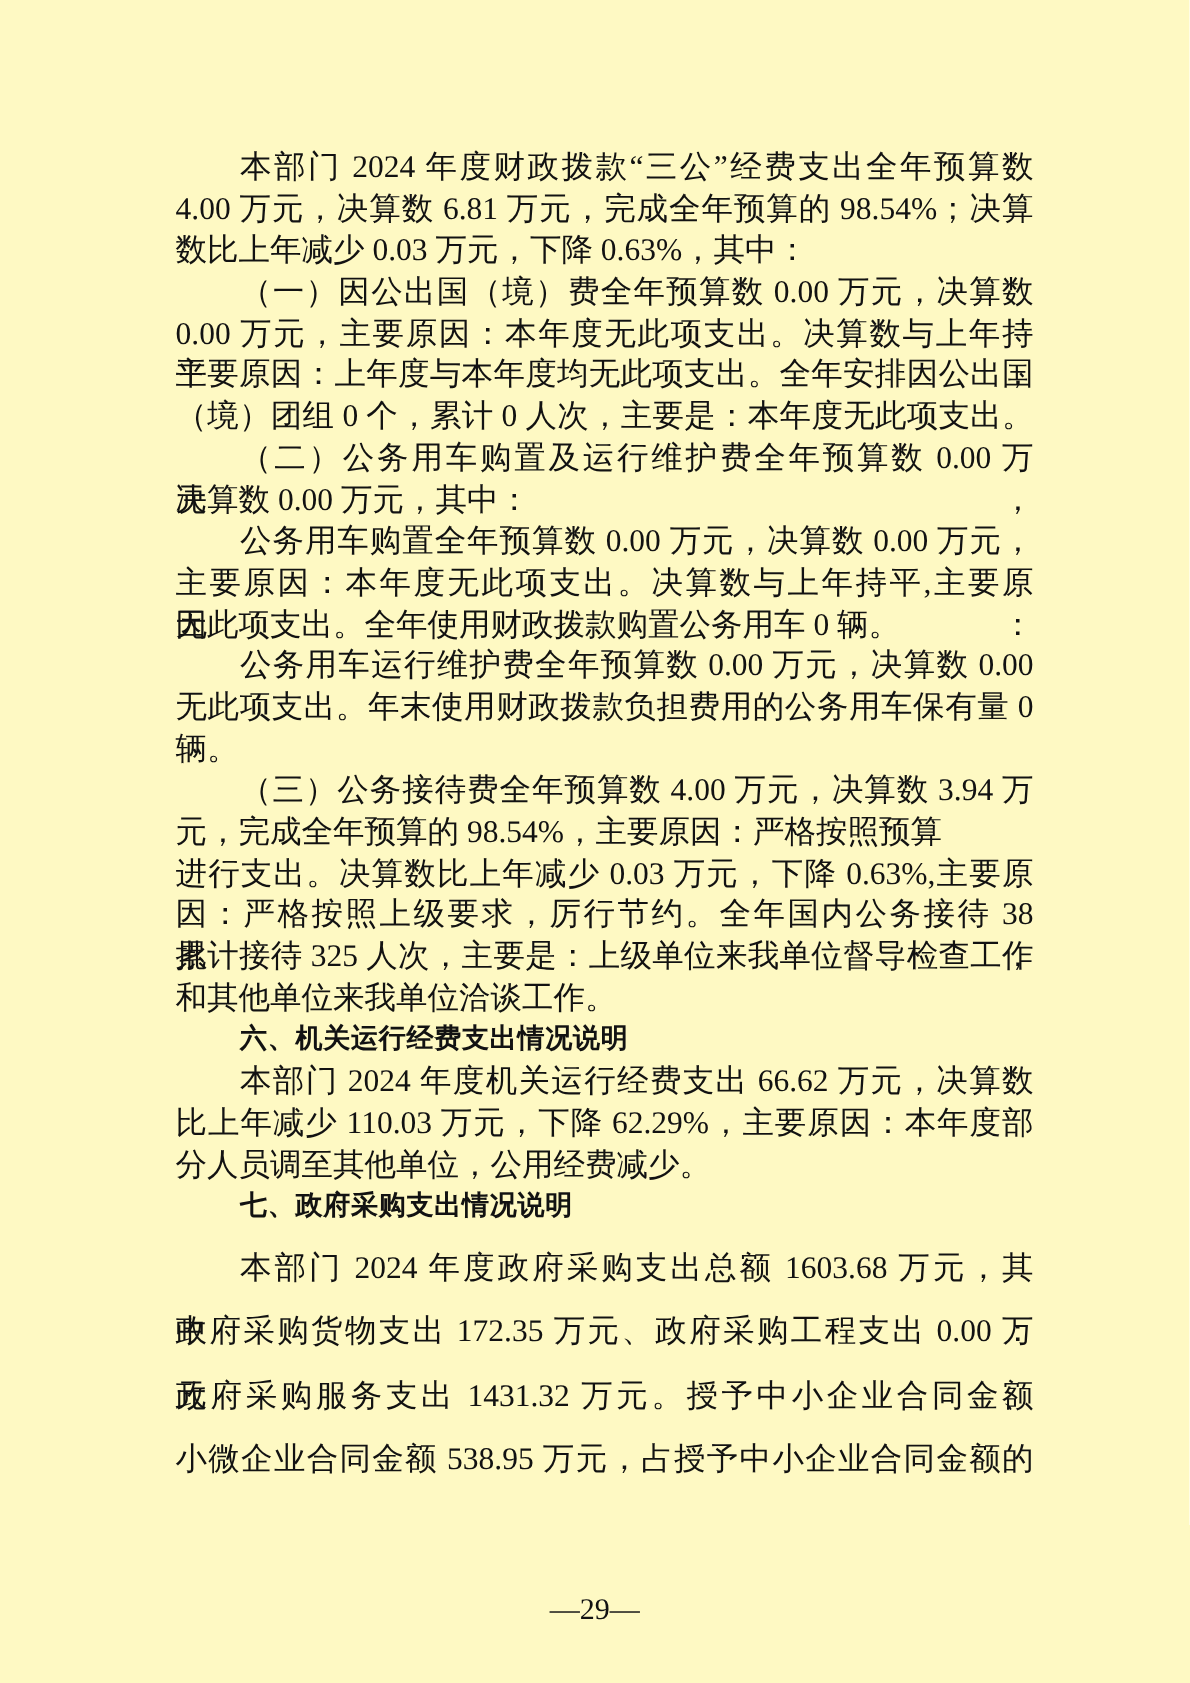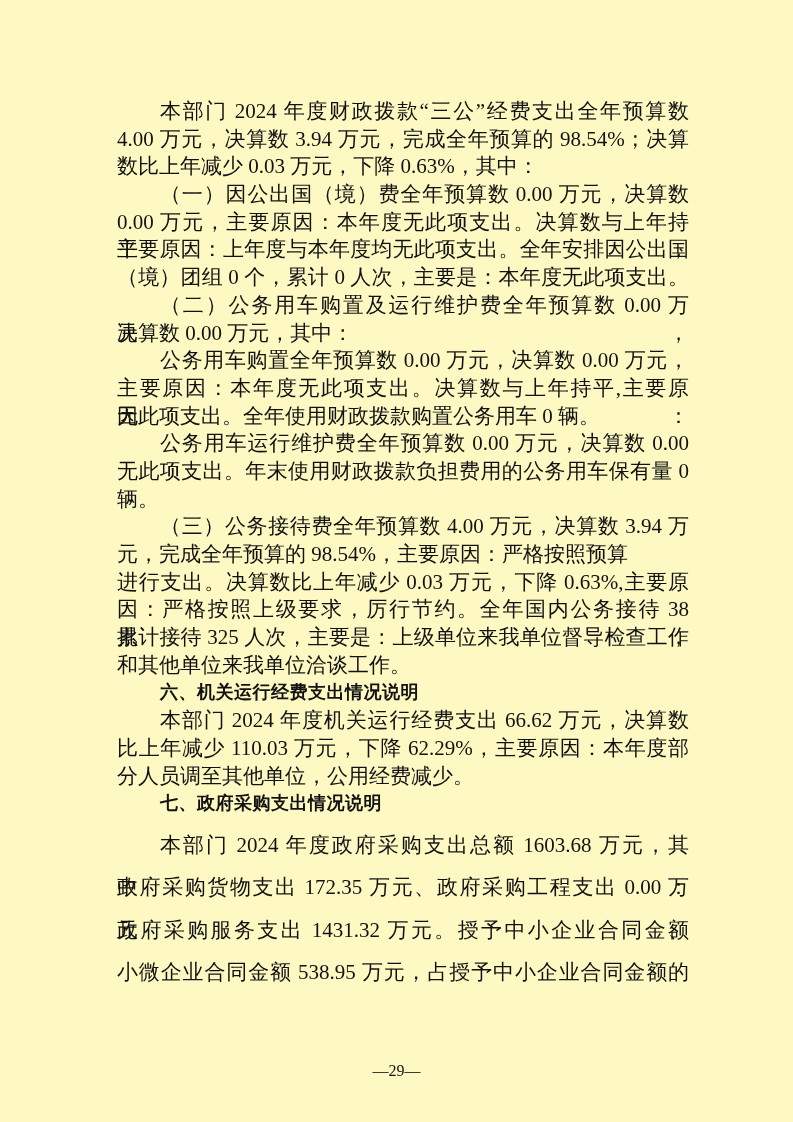--- a/index.html
+++ b/index.html
@@ -50,33 +50,33 @@
     font-size: 18px;
     letter-spacing: 0.5px;
   }
   .page-number {
     position: absolute;
     left: 0;
     top: 1062px;
     width: 793px;
     text-align: center;
     font-family: "Liberation Serif", "DejaVu Serif", serif;
-    font-size: 16px;
+    font-size: 20px;
     color: #121212;
   }
 </style>
 </head>
 <body>
 
 <div class="page">
   <div class="content">
 
     <div class="sec-a">
       <div class="indent j">本部门 2024 年度财政拨款“三公”经费支出全年预算数</div>
-      <div class="j">4.00 万元，决算数 3.94 万元，完成全年预算的 98.54%；决算</div>
+      <div class="j">4.00 万元，决算数 6.81 万元，完成全年预算的 98.54%；决算</div>
       <div class="short">数比上年减少 0.03 万元，下降 0.63%，其中：</div>
       <div class="indent j">（一）因公出国（境）费全年预算数 0.00 万元，决算数</div>
       <div class="j">0.00 万元，主要原因：本年度无此项支出。决算数与上年持平，</div>
       <div class="j">主要原因：上年度与本年度均无此项支出。全年安排因公出国</div>
       <div class="j">（境）团组 0 个，累计 0 人次，主要是：本年度无此项支出。</div>
       <div class="indent j">（二）公务用车购置及运行维护费全年预算数 0.00 万元，</div>
       <div class="short">决算数 0.00 万元，其中：</div>
       <div class="indent j">公务用车购置全年预算数 0.00 万元，决算数 0.00 万元，</div>
       <div class="j">主要原因：本年度无此项支出。决算数与上年持平,主要原因：</div>
       <div class="short">无此项支出。全年使用财政拨款购置公务用车 0 辆。</div>

